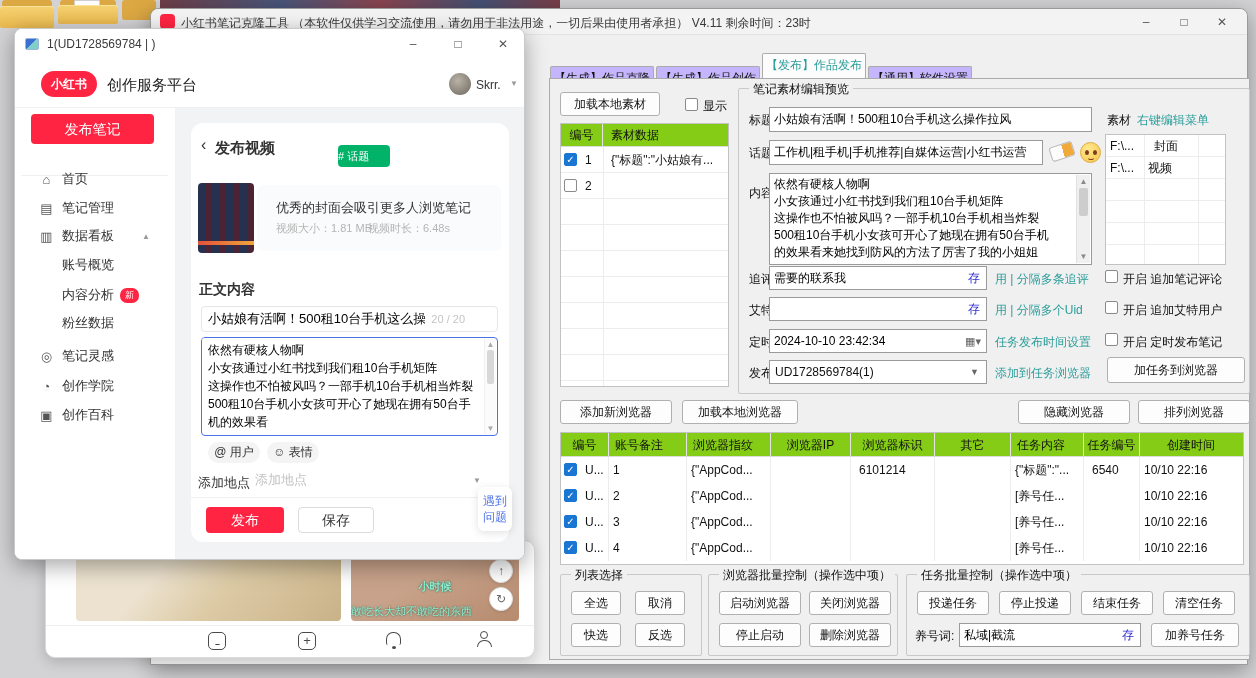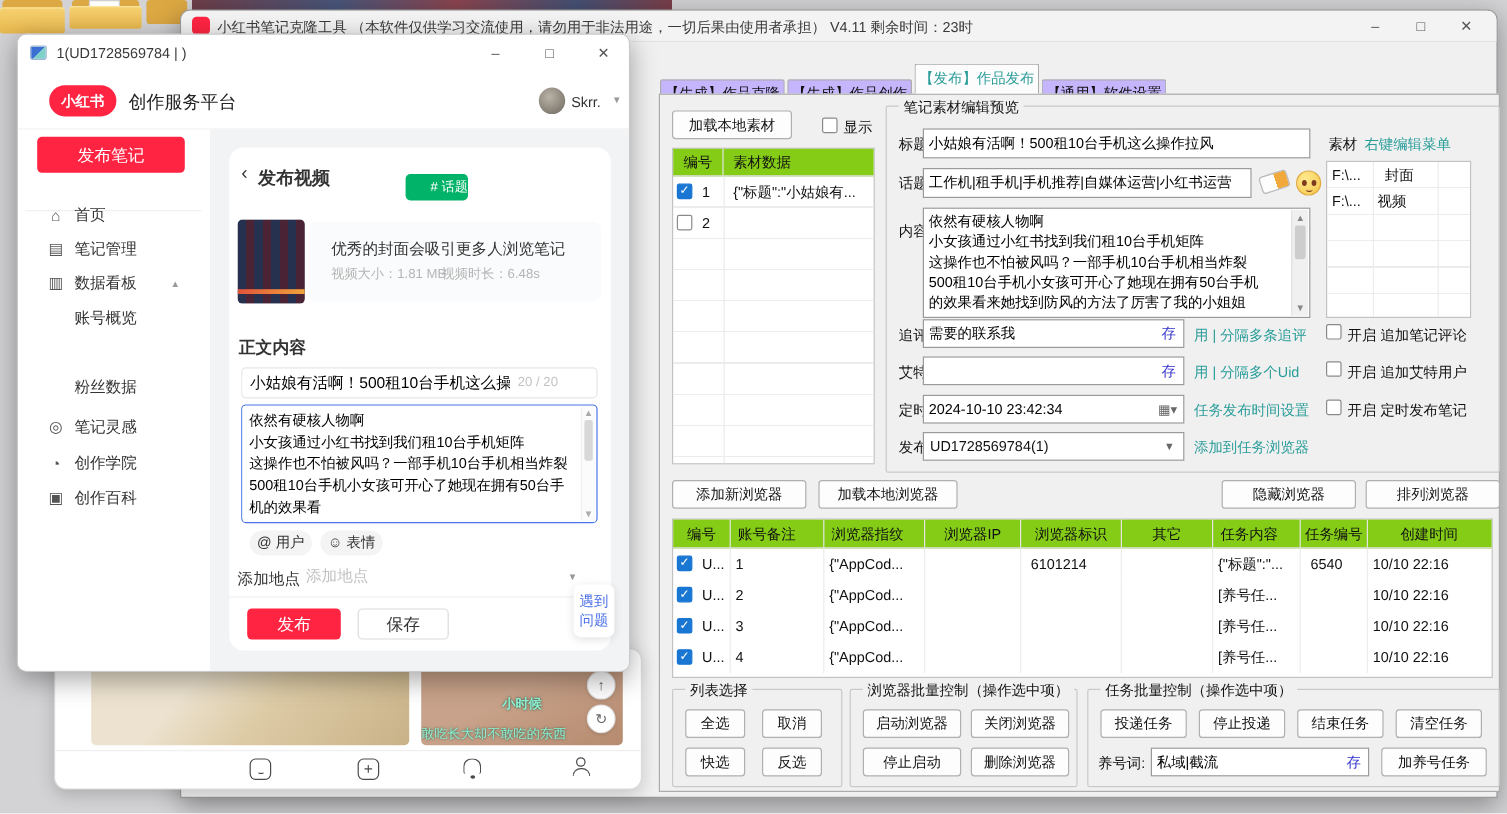--- a/index.html
+++ b/index.html
@@ -184,20 +184,21 @@
         <span class="lbl teal" style="left:256px;top:245px">任务发布时间设置</span>
         <span class="cb" style="left:366px;top:244px"></span>
         <span class="lbl" style="left:384px;top:245px">开启 定时发布笔记</span>
 
         <span class="lbl" style="left:10px;top:276px">发布</span>
         <div class="field" style="left:30px;top:271px;width:218px;height:24px">
           <span style="padding-left:5px;flex:1">UD1728569784(1)</span>
           <span style="padding:0 7px;color:#666;font-size:9px">▼</span>
         </div>
         <span class="lbl teal" style="left:256px;top:276px">添加到任务浏览器</span>
+        <div class="btn" style="left:368px;top:268px;width:138px;height:26px">加任务到浏览器</div>
       </div>
 
       <div class="btn" style="left:10px;top:321px;width:112px;height:24px">添加新浏览器</div>
       <div class="btn" style="left:132px;top:321px;width:116px;height:24px">加载本地浏览器</div>
       <div class="btn" style="left:468px;top:321px;width:112px;height:24px">隐藏浏览器</div>
       <div class="btn" style="left:588px;top:321px;width:112px;height:24px">排列浏览器</div>
 
       <div class="abs" style="left:10px;top:353px;width:684px;height:133px;background:#fff;border:1px solid #c2c2c2">
         <div class="thead" style="left:0;top:0;width:682px;height:24px;line-height:24px">
           <div style="width:48px">编号</div>
@@ -343,20 +344,25 @@
         </div>
       <div class="menu-item" style="top:114px">
           <span class="mi">▥</span>
           <span>数据看板</span>
           <span style="margin-left:28px;font-size:8px;color:#999">▲</span>
         </div>
       <div class="menu-item" style="top:143px;padding-left:20px">
           <span class="mi" style="margin-left:4px"></span>
           <span>账号概览</span>
         </div>
+      <div class="menu-item" style="top:173px;padding-left:20px">
+          <span class="mi" style="margin-left:4px"></span>
+          <span>内容分析</span>
+          <span class="badge-new">新</span>
+        </div>
       <div class="menu-item" style="top:201px;padding-left:20px">
           <span class="mi" style="margin-left:4px"></span>
           <span>粉丝数据</span>
         </div>
       <div class="menu-item" style="top:234px">
           <span class="mi">◎</span>
           <span>笔记灵感</span>
         </div>
       <div class="menu-item" style="top:264px">
           <span class="mi">◔</span>
@@ -365,21 +371,21 @@
       <div class="menu-item" style="top:293px">
           <span class="mi">▣</span>
           <span>创作百科</span>
         </div>
     </div>
 
     <div class="abs" style="left:161px;top:79px;width:350px;height:453px;background:#f2f3f5">
       <div class="abs" style="left:15px;top:15px;width:318px;height:419px;background:#fff;border-radius:12px">
         <span class="abs" style="left:10px;top:13px;font-size:16px;color:#333">‹</span>
         <span class="abs" style="left:24px;top:16px;font-size:15px;font-weight:bold;color:#333">发布视频</span>
-        <div class="abs" style="left:147px;top:22px;width:52px;height:22px;background:#00b368;border-radius:4px;color:#fff;font-size:11px;text-align:right;line-height:22px"># 话题</div>
+        <div class="abs" style="left:147px;top:22px;width:52px;height:22px;background:#00b368;border-radius:4px;color:#fff;font-size:11px;text-align:left;line-height:22px"># 话题</div>
 
         <div class="abs" style="left:66px;top:62px;width:244px;height:66px;background:#fafbfc;border-radius:6px"></div>
         <div class="abs" style="left:7px;top:60px;width:56px;height:70px;border-radius:4px;overflow:hidden;background:repeating-linear-gradient(90deg,#26304f 0 7px,#4a2335 7px 14px),#1d2440">
           <div class="abs" style="left:0;bottom:8px;width:100%;height:4px;background:linear-gradient(90deg,#e2533a,#f0a43c)"></div>
         </div>
         <span class="abs" style="left:85px;top:76px;font-size:13px;color:#333;white-space:nowrap">优秀的封面会吸引更多人浏览笔记</span>
         <span class="abs" style="left:85px;top:98px;font-size:11px;color:#b5b5b5">视频大小：1.81 MB</span>
         <span class="abs" style="left:177px;top:98px;font-size:11px;color:#b5b5b5">视频时长：6.48s</span>
 
         <span class="abs" style="left:8px;top:158px;font-size:14px;font-weight:bold;color:#333">正文内容</span>

